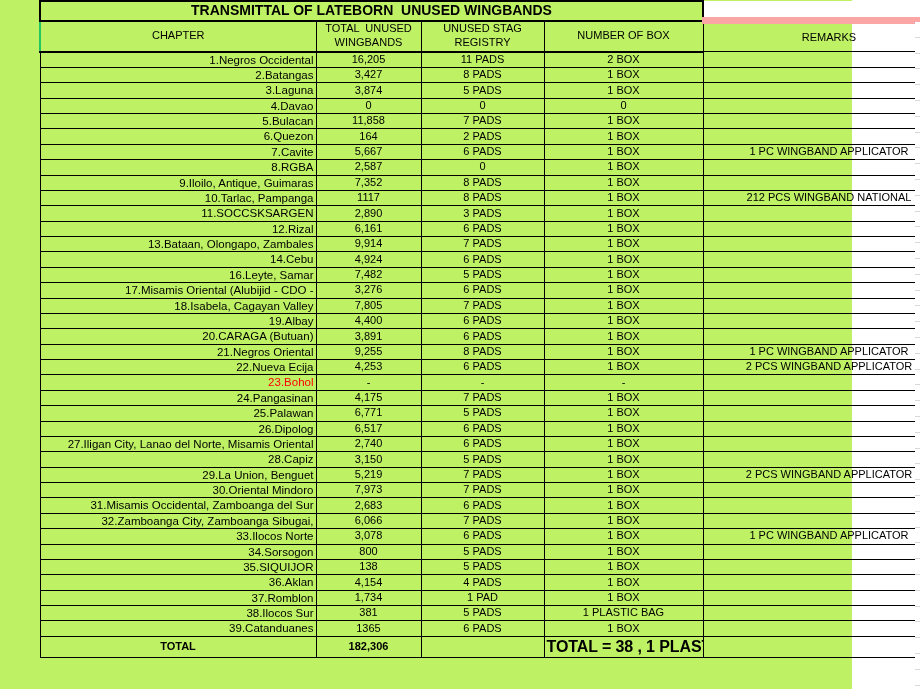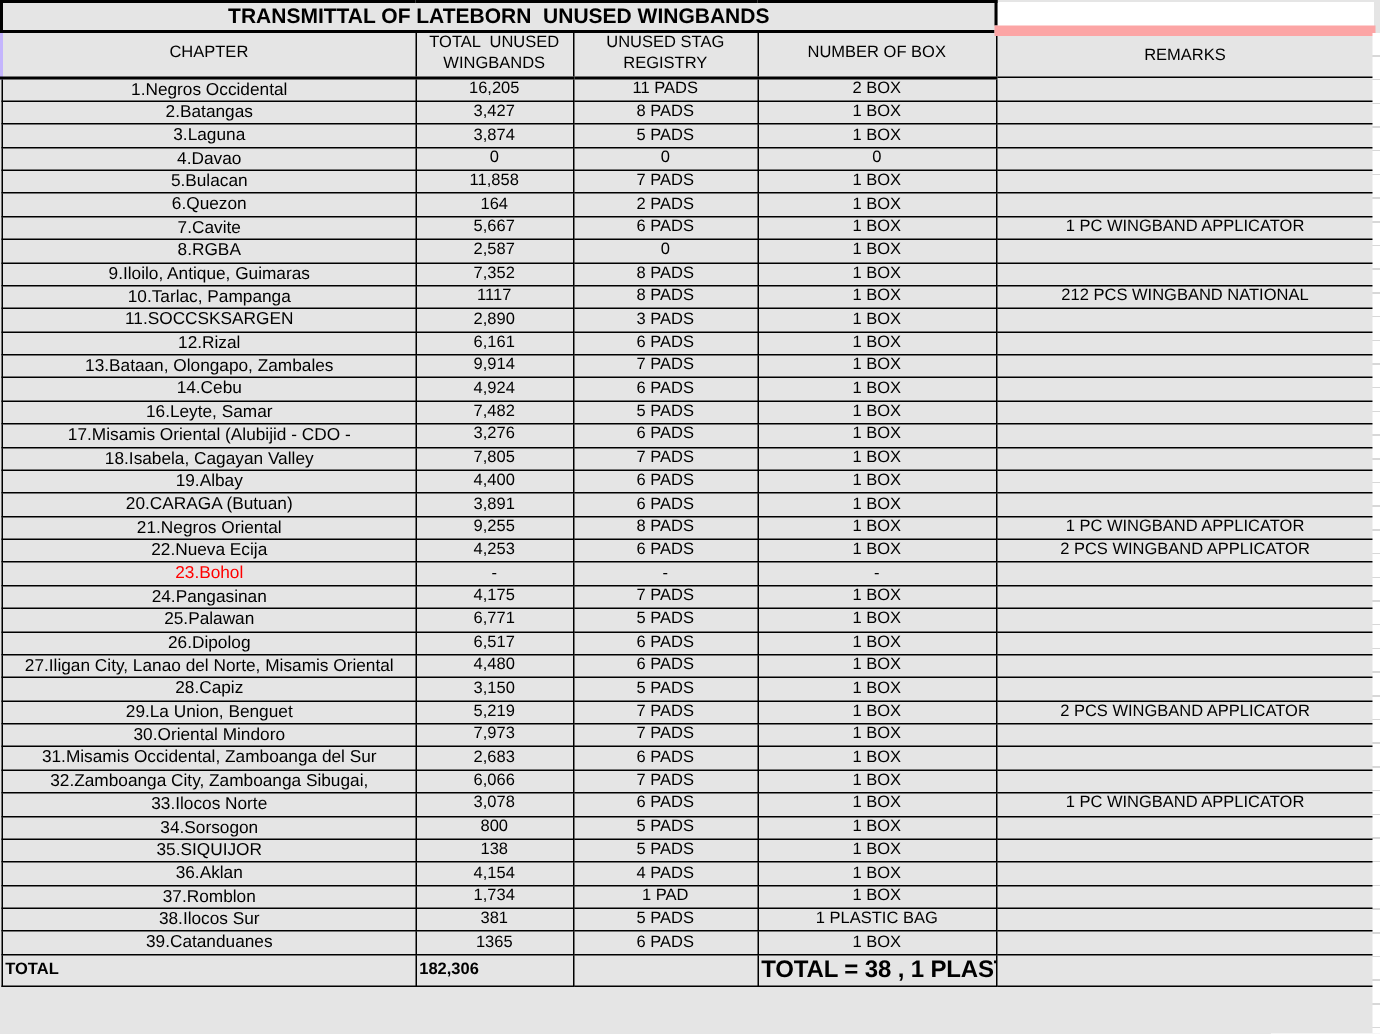--- a/index.html
+++ b/index.html
@@ -4,21 +4,21 @@
 <style>
   * { box-sizing: border-box; }
   html, body {
     margin: 0; padding: 0;
     width: 920px; height: 689px;
     overflow: hidden;
     background: #ffffff;
     font-family: "Liberation Sans", sans-serif;
     color: #000000;
   }
-  .sheet { position: relative; width: 920px; height: 689px; background: #e5e5e5; }
+  .sheet { position: relative; width: 852px; height: 689px; background: #bef264; padding-left: 39px; }
 
   table.transmittal {
     border-collapse: collapse;
     table-layout: fixed;
     width: 915px;
   }
   col.c1 { width: 276px; }
   col.c2 { width: 105px; }
   col.c3 { width: 123px; }
   col.c4 { width: 159px; }
@@ -46,30 +46,30 @@
   .title-spacer { border: none; background: #ffffff; }
 
   
   thead th.hdr {
     font-weight: normal;
     text-align: center;
     white-space: pre-wrap;
     height: 31px;
     border-bottom: 2px solid #000000;
   }
-  thead th.hdr-first { border-left: 2px solid #c4b5fd; }
+  thead th.hdr-first { border-left: 2px solid #22c55e; }
   thead th.hdr-remarks { border-bottom: 1px solid #000000; border-top: 7px solid #fca5a5; }
 
   
   tbody td { height: 14.8px; text-align: center; }
-  tbody td.c-chapter { text-align: center; padding-left: 3px; font-size: 11.5px; }
+  tbody td.c-chapter { text-align: right; padding-left: 3px; font-size: 11.5px; }
   tbody tr.red-row td.c-chapter { color: var(--highlight, #ff0000); }
 
   
-  tfoot td { font-weight: bold; height: 16px; }
+  tfoot td { font-weight: bold; height: 16px; text-align: center; }
   tfoot td.c-box { font-size: 16px; letter-spacing: -0.1px; }
 
   
   .grid-strip {
     position: absolute;
     left: 915px; top: 22px;
     width: 5px; height: 667px;
     background: repeating-linear-gradient(
       to bottom,
       #ffffff 0px, #ffffff 14.8px,
@@ -274,21 +274,21 @@
   </tr>
         <tr>
     <td class="c-chapter">26.Dipolog</td>
     <td class="c-wingbands">6,517</td>
     <td class="c-stag">6 PADS</td>
     <td class="c-box">1 BOX</td>
     <td class="c-remarks"></td>
   </tr>
         <tr>
     <td class="c-chapter">27.Iligan City, Lanao del Norte, Misamis Oriental</td>
-    <td class="c-wingbands">4,480</td>
+    <td class="c-wingbands">2,740</td>
     <td class="c-stag">6 PADS</td>
     <td class="c-box">1 BOX</td>
     <td class="c-remarks"></td>
   </tr>
         <tr>
     <td class="c-chapter">28.Capiz</td>
     <td class="c-wingbands">3,150</td>
     <td class="c-stag">5 PADS</td>
     <td class="c-box">1 BOX</td>
     <td class="c-remarks"></td>

